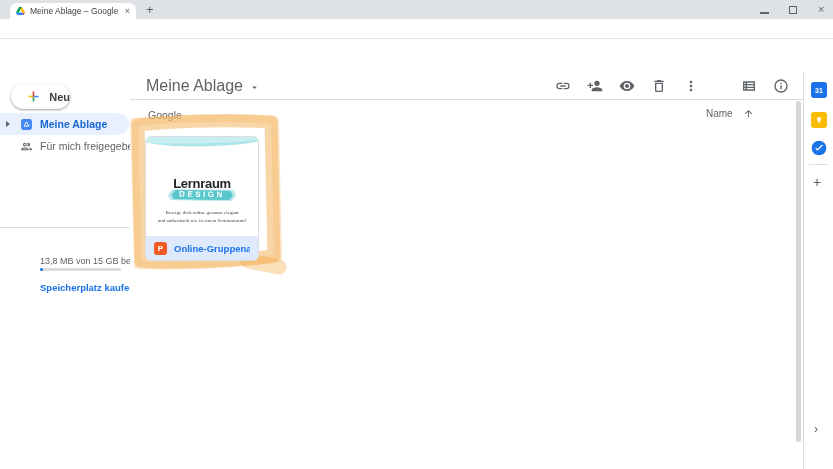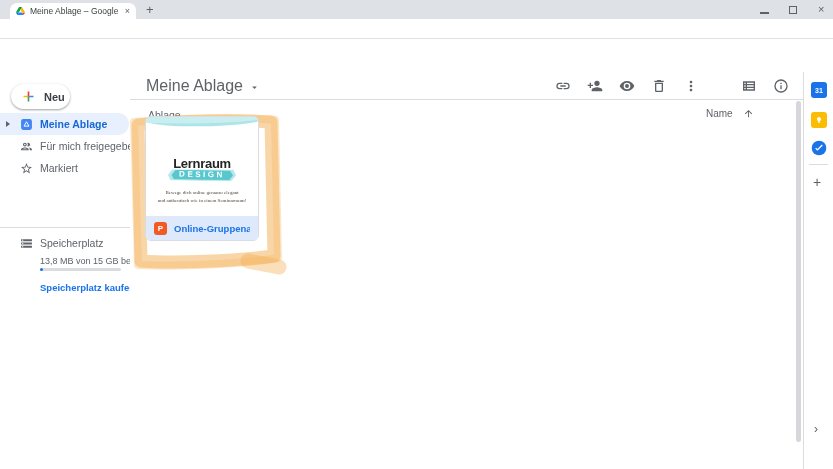--- a/index.html
+++ b/index.html
@@ -34,21 +34,21 @@
   #drive-header { left:0; top:39px; width:833px; height:33px; background:#fff; }
   .drive-logo { left:15px; top:45px; width:25px; height:22px; }
   .drive-name { left:47px; top:48px; font-size:16.5px; color:#5f6368; }
   .searchbar { left:140px; top:46px; width:390px; height:25px; background:#f1f3f4; border-radius:8px; display:flex; align-items:center; padding:0 12px; gap:10px; }
   .searchbar .ph { font-size:11px; color:#80868b; flex:1; }
   .hdr-ic { top:48px; width:17px; height:17px; fill:#5f6368; }
   .hdr-avatar { left:804px; top:45px; width:23px; height:23px; border-radius:50%; background:#1a73e8; color:#fff; font-size:11px; display:flex; align-items:center; justify-content:center; }
 
   
   #sidebar { left:0; top:72px; width:130px; height:397px; background:#fff; }
-  .neu-btn { left:11px; top:12px; width:59px; height:25px; border-radius:13px; background:#fff; box-shadow:0 1px 2px rgba(60,64,67,.35), 0 1px 3px rgba(60,64,67,.18); display:flex; align-items:center; padding-left:10px; gap:8px; }
+  .neu-btn { left:11px; top:12px; width:59px; height:25px; border-radius:13px; background:#fff; box-shadow:0 1px 2px rgba(60,64,67,.35), 0 1px 3px rgba(60,64,67,.18); display:flex; align-items:center; padding-left:10px; gap:8px;justify-content:flex-end; }
   .neu-label { font-size:11px; color:#3c4043; font-weight:bold; }
   .side-items { left:0; top:41px; width:130px; }
   .side-item { position:relative; width:129px; height:22px; display:flex; align-items:center; }
   .side-item .expando { position:absolute; left:6px; width:0; height:0; border-left:4px solid #5f6368; border-top:3.5px solid transparent; border-bottom:3.5px solid transparent; }
   .side-item .it-ic { position:absolute; left:20px; width:13px; height:13px; fill:#5f6368; }
   .side-item .it-label { position:absolute; left:40px; font-size:10.5px; color:#5f6368; font-weight:500; white-space:nowrap; }
   .side-item.selected { background:#e8f0fe; border-radius:0 16px 16px 0; }
   .side-item.selected .it-label { color:#1967d2; font-weight:bold; }
   .side-divider { left:0; top:155px; width:130px; border-top:1px solid #dadce0; }
   .storage-item { left:0; top:160px; width:129px; height:22px; }
@@ -66,21 +66,21 @@
   .tb-gap { width:10px; }
 
   
   #content { left:130px; top:100px; width:667px; height:369px; background:#fff; }
   .section-label { left:18px; top:9px; font-size:10.5px; color:#5f6368; font-weight:500; }
   .sort-head { left:576px; top:8px; display:flex; align-items:center; gap:10px; }
   .sort-label { font-size:10px; color:#5f6368; font-weight:500; }
   .sort-arrow { width:11px; height:11px; fill:#5f6368; }
   .marker-svg { left:0; top:0; z-index:1; pointer-events:none; }
 
-  .file-card { left:15px; top:16px; width:114px; height:125px; background:#fff; border:1px solid #dadce0; border-radius:6px; overflow:hidden; z-index:2; }
+  .file-card { left:15px; top:36px; width:114px; height:125px; background:#fff; border:1px solid #dadce0; border-radius:6px; overflow:hidden; z-index:2; }
   .thumb { position:relative; width:112px; height:99px; background:#fff; }
   .thumb-wave { position:absolute; left:0; top:0; }
   .thumb-title { position:absolute; left:0; top:39px; width:112px; text-align:center; font-size:13px; font-weight:800; color:#242424; letter-spacing:-0.3px; }
   .design-outer { position:absolute; left:22px; top:52px; width:68px; height:12px; background:#b7e7ea; transform:rotate(1deg); clip-path:polygon(0% 55%, 6% 8%, 96% 0%, 100% 50%, 93% 95%, 4% 100%); display:flex; align-items:center; justify-content:center; }
   .design-band { width:62px; height:10px; background:#58c8ce; clip-path:polygon(1% 55%, 7% 5%, 95% 0%, 100% 50%, 94% 95%, 5% 100%); color:#fff; font-size:8px; font-weight:800; letter-spacing:2.5px; text-align:center; line-height:10px; }
   .thumb-lines { position:absolute; left:0; top:72px; width:112px; text-align:center; font-family:"Liberation Serif", serif; font-size:5px; color:#4a3f38; line-height:1.6; }
   .card-footer { position:absolute; left:0; top:99px; width:112px; height:24px; background:#dfe9fc; display:flex; align-items:center; padding:0 8px; gap:7px; }
   .pp-icon { width:13px; height:13px; border-radius:3px; background:#f25a24; color:#fff; font-size:8px; font-weight:bold; display:flex; align-items:center; justify-content:center; flex:none; }
   .file-name { font-size:9.5px; color:#1a73e8; font-weight:bold; white-space:nowrap; overflow:hidden; }
 
@@ -196,34 +196,22 @@
             <path d="M12 7l4.6 8H7.4z" fill="none" stroke="#fff" stroke-width="1.8"></path>
           </svg>
         <span class="it-label">Meine Ablage</span>
       </div>
       <div class="side-item">
         <svg class="it-ic" viewBox="0 0 24 24">
             <path d="M9 13.75c-2.34 0-7 1.17-7 3.5V19h14v-1.75c0-2.33-4.66-3.5-7-3.5zM4.34 17c.84-.58 2.87-1.25 4.66-1.25s3.82.67 4.66 1.25H4.34zM9 12a3.5 3.5 0 100-7 3.5 3.5 0 000 7zm0-5a1.5 1.5 0 110 3 1.5 1.5 0 010-3zm7.04 6.81c1.16.84 1.96 1.96 1.96 3.44V19h4v-1.75c0-2.02-3.5-3.17-5.96-3.44zM15 12a3.5 3.5 0 000-7c-.54 0-1.04.13-1.5.35a5.47 5.47 0 010 6.3c.46.22.96.35 1.5.35z"></path>
           </svg>
         <span class="it-label">Für mich freigegeben</span>
       </div>
-      <div class="side-item">
-        <svg class="it-ic" viewBox="0 0 24 24">
-            <path d="M22 9.24l-7.19-.62L12 2 9.19 8.63 2 9.24l5.46 4.73L5.82 21 12 17.27 18.18 21l-1.63-7.03L22 9.24zM12 15.4l-3.76 2.27 1-4.28-3.32-2.88 4.38-.38L12 6.1l1.71 4.04 4.38.38-3.32 2.88 1 4.28L12 15.4z"></path>
-          </svg>
-        <span class="it-label">Markiert</span>
-      </div>
     </div>
     <div class="abs side-divider"></div>
-    <div class="side-item abs storage-item">
-      <svg class="it-ic" viewBox="0 0 24 24">
-          <path d="M2 20h20v-4H2v4zm2-3h2v2H4v-2zM2 4v4h20V4H2zm4 3H4V5h2v2zm-4 7h20v-4H2v4zm2-3h2v2H4v-2z"></path>
-        </svg>
-      <span class="it-label">Speicherplatz</span>
-    </div>
     <span class="abs usage-text">13,8 MB von 15 GB belegt</span>
     <div class="abs usage-bar">
         <div class="usage-fill"></div>
       </div>
     <span class="abs buy-link">Speicherplatz kaufen</span>
   </div>
 
   <div class="abs" id="toolbar">
     <span class="tb-title">Meine Ablage</span>
     <svg class="tb-caret" viewBox="0 0 24 24">
@@ -249,21 +237,21 @@
       <svg class="tb-ic" viewBox="0 0 24 24">
           <path d="M3 5v14h18V5H3zm16 4H9V7h10v2zm0 4H9v-2h10v2zm0 4H9v-2h10v2zM5 7h2v2H5V7zm0 4h2v2H5v-2zm0 4h2v2H5v-2z"></path>
         </svg>
       <svg class="tb-ic" viewBox="0 0 24 24">
           <path d="M11 7h2v2h-2zm0 4h2v6h-2zm1-9a10 10 0 100 20 10 10 0 000-20zm0 18a8 8 0 110-16 8 8 0 010 16z"></path>
         </svg>
     </div>
   </div>
 
   <div class="abs" id="content">
-    <span class="abs section-label">Ablage</span>
+    <span class="abs section-label">Google</span>
     <div class="abs sort-head">
       <span class="sort-label">Name</span>
       <svg class="sort-arrow" viewBox="0 0 24 24">
           <path d="M13 20h-2V8l-5.5 5.5-1.42-1.42L12 4.16l7.92 7.92-1.42 1.42L13 8v12z"></path>
         </svg>
     </div>
 
     <svg class="abs marker-svg" width="667" height="369" viewBox="0 0 667 369">
       <path d="M8 25 C45 21 105 19.5 141 22 L144 156 C105 161 45 163.5 11 161 Z" fill="none" stroke="#f3ae52" stroke-opacity="0.5" stroke-width="13" stroke-linejoin="round"></path>
       <path d="M4 22 C50 18 112 17 145 20 L148 158 C112 164 48 167 8 165 Z" fill="none" stroke="#f5b767" stroke-opacity="0.35" stroke-width="8" stroke-linejoin="round"></path>

